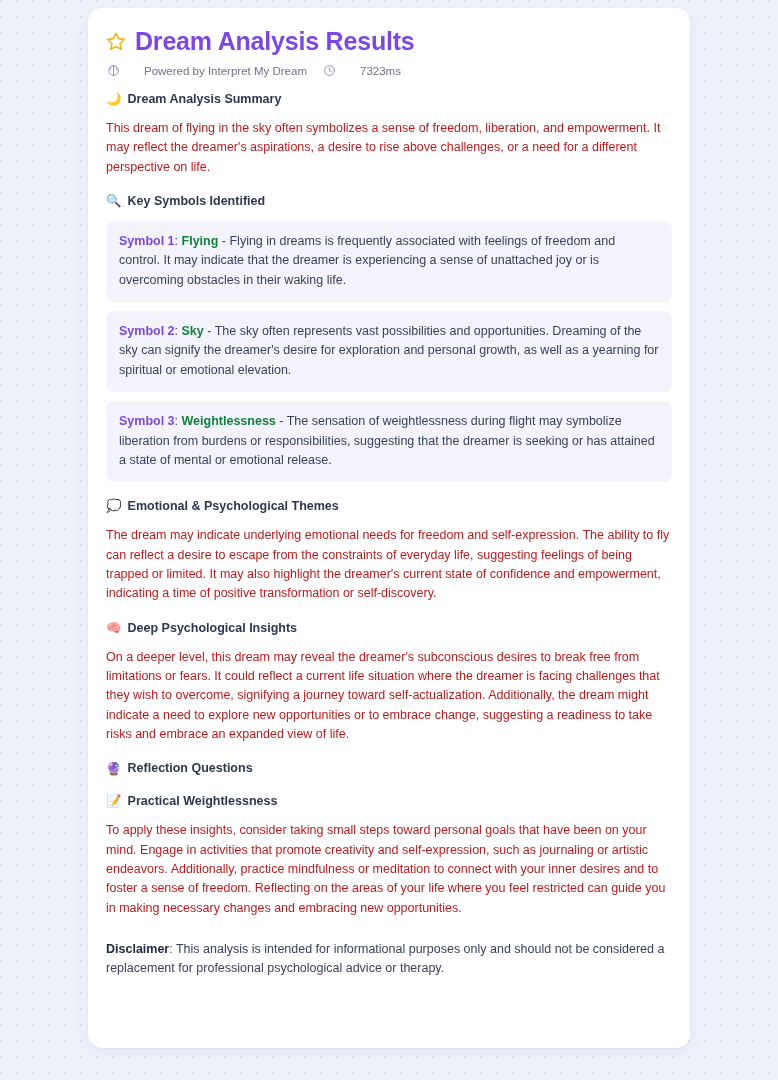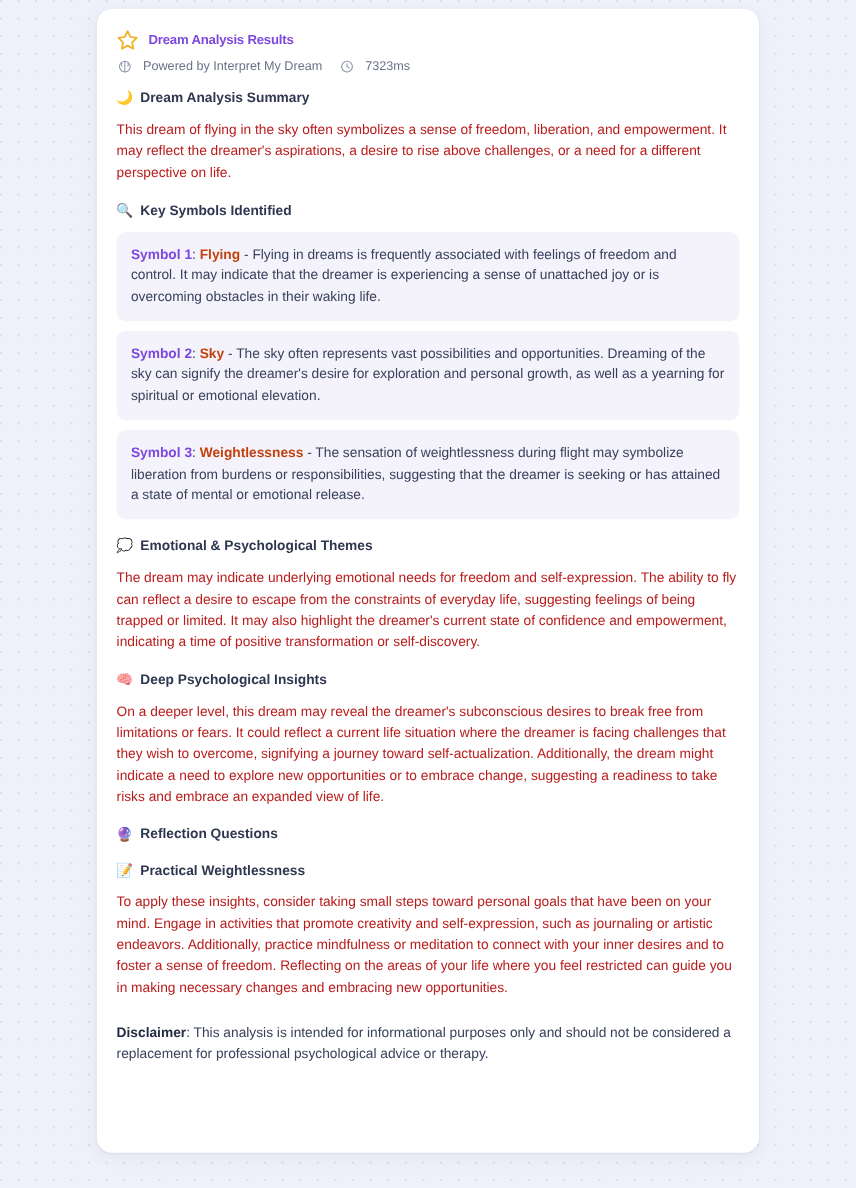--- a/index.html
+++ b/index.html
@@ -40,37 +40,37 @@
     display: flex;
     align-items: center;
     gap: 9px;
   }
   .star-icon {
     width: 20px; height: 20px;
     display: inline-block;
     flex: 0 0 auto;
   }
   .card-title {
-    font-size: 12px;
+    font-size: 25px;
     font-weight: bold;
     color: #7c48df;
     letter-spacing: -0.2px;
     line-height: 1.2;
   }
   .meta-row {
     display: flex;
     align-items: center;
     gap: 16px;
     margin-top: 8px;
     padding-left: 1px;
   }
   .meta-item {
     display: flex;
     align-items: center;
-    gap: 10px;
+    gap: 24px;
     font-size: 11.5px;
     color: #6b7389;
   }
   .meta-item svg { display:block; }
 
   
   .content { padding-top: 14px; }
 
   h3.section-heading {
     font-size: 12.5px;
@@ -103,21 +103,21 @@
     background: #f4f3fb;
     border-radius: 8px;
     padding: 11px 13px 12px 13px;
     margin-bottom: 9px;
     font-size: 12.5px;
     line-height: 1.55;
     color: #39415c;
   }
   .symbol-box:last-child { margin-bottom: 0; }
   .symbol-label { color: #7c48df; font-weight: bold; }
-  .symbol-name { color: #c2410c; font-weight: bold; }
+  .symbol-name { color: #15803d; font-weight: bold; }
 
   
   .question-list { margin-top: 12px; }
   .question-item {
     border-left: 2px solid #e2e3ef;
     padding: 4px 0 4px 12px;
     margin-bottom: 10px;
     font-size: 12.5px;
     line-height: 1.5;
     color: #39415c;

